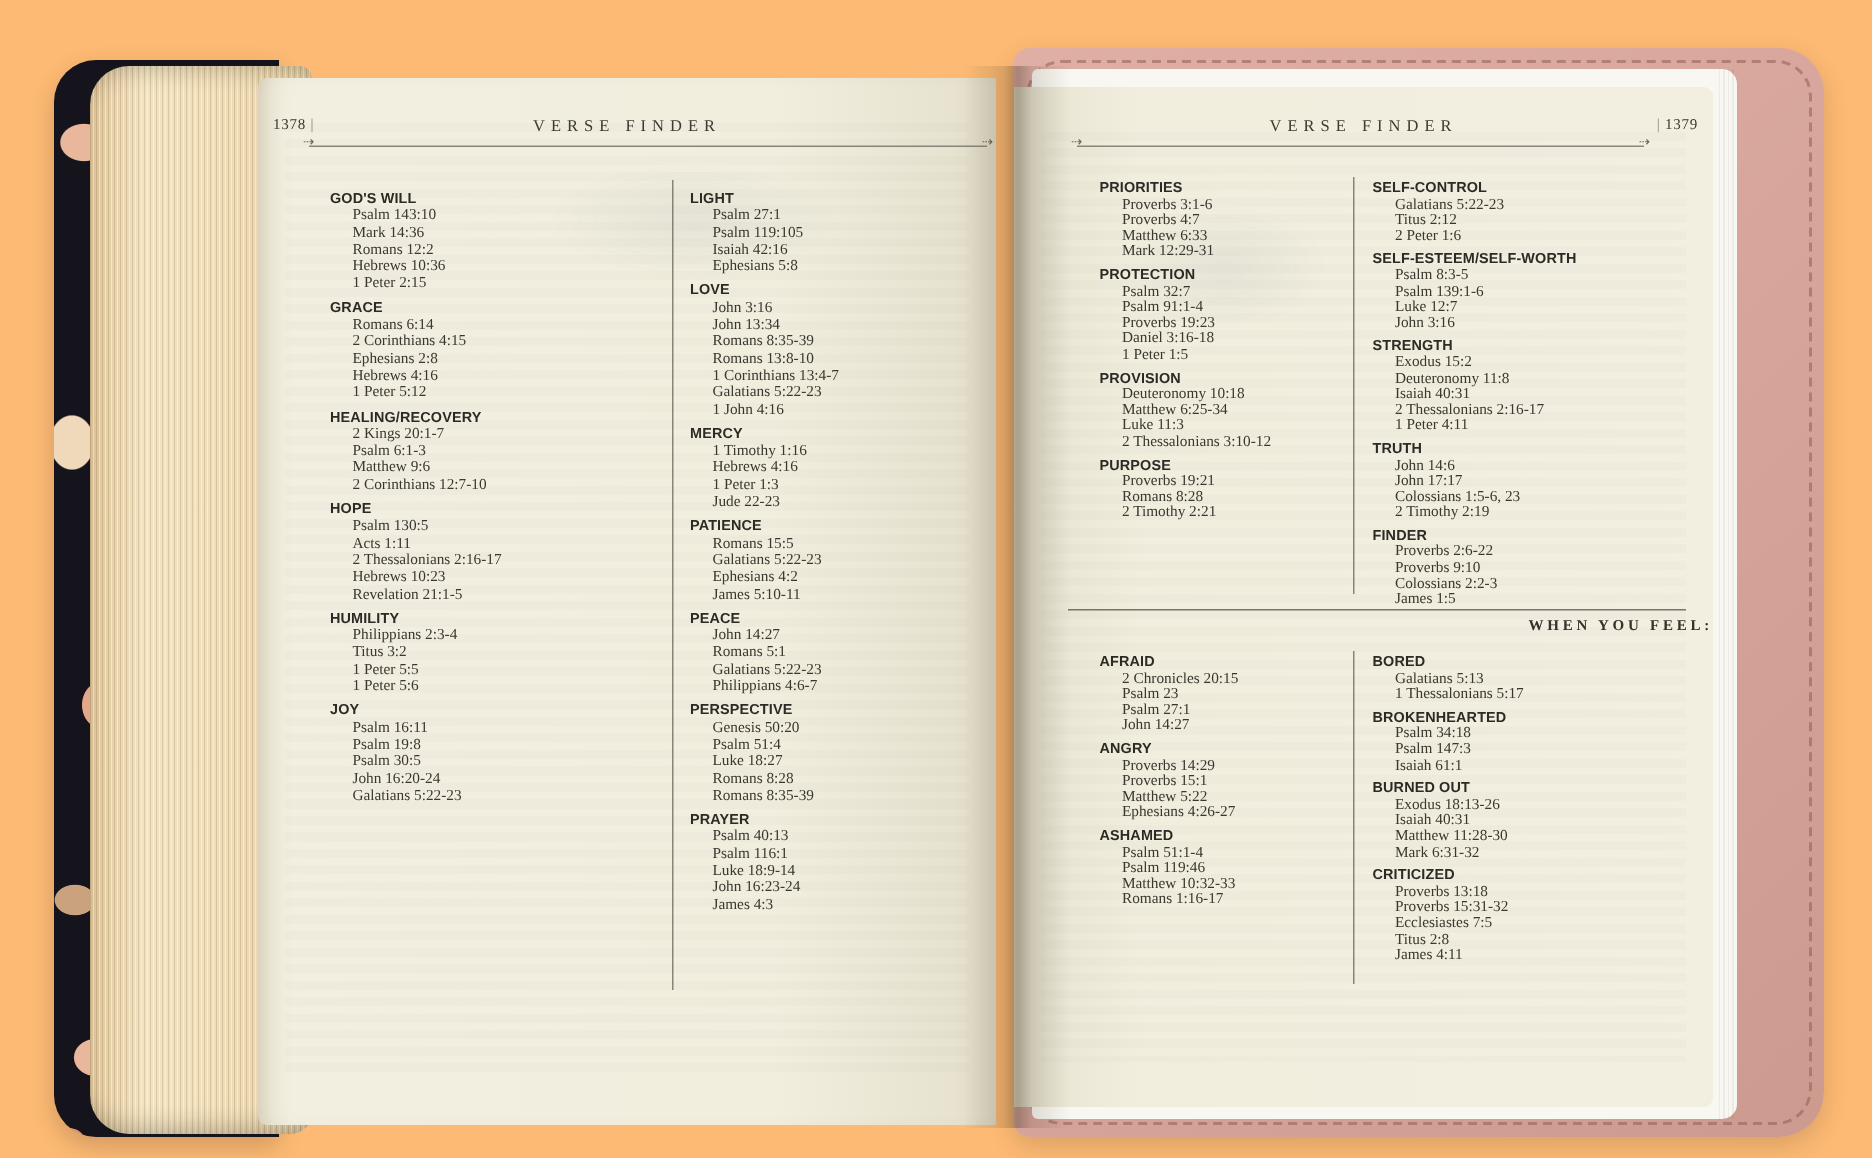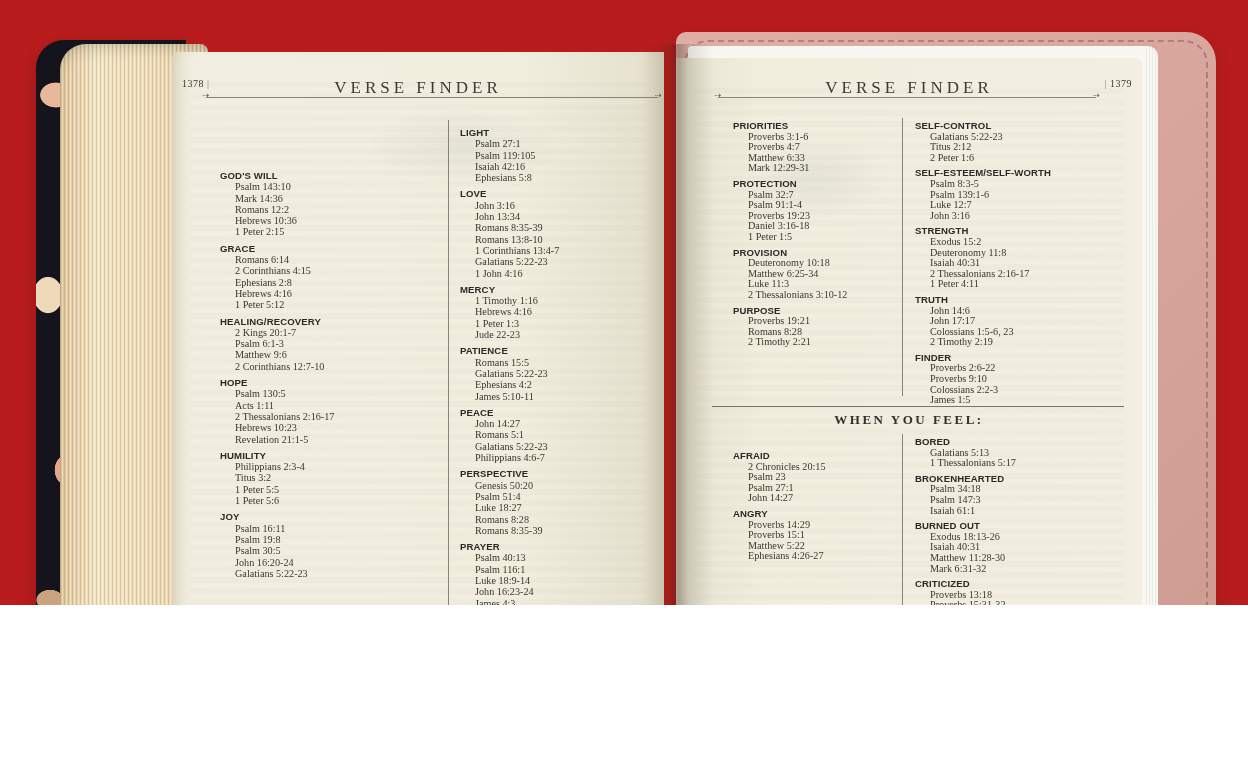--- a/index.html
+++ b/index.html
@@ -1,16 +1,16 @@
 <!DOCTYPE html>
 <html><head>
 <meta charset="utf-8">
 <style>
   html,body{margin:0;padding:0;background:#fff;}
-  .scene{position:relative;width:1248px;height:605px;background:#b91c1c;overflow:hidden;
+  .scene{position:relative;width:1248px;height:772px;background:#fdba74;overflow:hidden;
          font-family:"Liberation Serif",serif;}
 
   
   .cover-left{position:absolute;left:36px;top:40px;width:150px;height:718px;
     border-radius:28px 0 0 28px;
     background-color:#15131b;
     background-image:
       radial-gradient(28px 22px at 20px 55px,  #e9b79b 0 55%, transparent 58%),
       radial-gradient(20px 15px at 46px 30px,  #d8917a 0 55%, transparent 58%),
       radial-gradient(22px 17px at 42px 135px, #d8917a 0 55%, transparent 58%),
@@ -47,39 +47,39 @@
   .page-right{left:676px;top:58px;width:466px;height:680px;border-radius:0 6px 6px 0;
     background:linear-gradient(90deg,#ded9c3 0%,#eae6d4 5%,#f1eede 18%,#f2efe1 100%);}
   .page::before{content:"";position:absolute;inset:30px 18px;pointer-events:none;opacity:.5;
     background:repeating-linear-gradient(180deg, rgba(96,100,116,.05) 0 6px, transparent 6px 11px);}
   .bleed-blob{position:absolute;pointer-events:none;opacity:.07;filter:blur(2px);
     background:radial-gradient(closest-side, #5a6376, transparent 70%);}
 
   
   .pnum{position:absolute;font-size:10px;letter-spacing:.5px;color:#3b3831;}
   .pnum .pipe{color:#8a857a;}
-  .ptitle{position:absolute;left:0;right:0;text-align:center;font-size:17px;
+  .ptitle{position:absolute;left:0;right:0;text-align:center;font-size:11px;
     letter-spacing:4px;color:#3c3a33;}
   .hrule{position:absolute;border-top:1px solid #8a857a;}
   .arr{position:absolute;top:-8px;font-family:"DejaVu Sans",sans-serif;font-size:9px;color:#6b675d;}
   .a-l{left:-4px;} .a-r{right:-4px;}
 
   
   .vdiv{position:absolute;width:1px;background:rgba(80,76,66,.65);}
   .col{position:absolute;}
   .topic{margin-bottom:5px;}
   .topic-heading{font-family:"Liberation Sans",sans-serif;font-weight:700;font-size:9.6px;
     letter-spacing:.1px;color:#2c2a24;}
   .ref{font-family:"Liberation Serif",serif;font-size:10.2px;color:#3a372e;
     padding-left:15px;white-space:nowrap;}
   .lh-a .topic-heading,.lh-a .ref{line-height:11.3px;}
   .lh-b .topic-heading,.lh-b .ref{line-height:10.6px;}
 
   .section-rule{position:absolute;border-top:1px solid rgba(80,76,66,.75);}
-  .section-heading{position:absolute;left:0;right:0;text-align:center;font-size:13px;
+  .section-heading{position:absolute;left:0;right:0;text-align:right;font-size:10px;
     font-weight:600;letter-spacing:2.5px;color:#34312a;}
 
   .gutter{position:absolute;left:642px;top:44px;width:72px;height:708px;pointer-events:none;
     background:linear-gradient(90deg, rgba(60,50,30,0) 0%, rgba(60,50,30,.16) 38%,
       rgba(40,32,18,.30) 51%, rgba(60,50,30,.14) 64%, rgba(60,50,30,0) 100%);}
 </style>
 </head>
 <body>
 
 <div class="scene">
@@ -94,21 +94,21 @@
 
   <div class="page page-left">
     <div class="bleed-blob" style="left:150px;top:40px;width:280px;height:110px;"></div>
     <span class="pnum" style="left:10px;top:26px;"><span>1378</span> <span class="pipe">|</span></span>
     <div class="ptitle" style="top:26px;">VERSE FINDER</div>
     <div class="hrule" style="top:45px;left:34px;right:6px;">
       <span class="arr a-l">⇢</span>
       <span class="arr a-r">⇢</span>
     </div>
     <div class="vdiv" style="left:276px;top:68px;height:540px;"></div>
-    <div class="col lh-a" style="left:48px;top:75px;width:220px;margin-top:43px;">
+    <div class="col lh-a" style="left:48px;top:75px;width:220px;">
         <div class="topic">
           <div class="topic-heading">GOD'S WILL</div>
           <div class="ref">Psalm 143:10</div>
           <div class="ref">Mark 14:36</div>
           <div class="ref">Romans 12:2</div>
           <div class="ref">Hebrews 10:36</div>
           <div class="ref">1 Peter 2:15</div>
         </div>
         <div class="topic">
           <div class="topic-heading">GRACE</div>
@@ -282,34 +282,41 @@
           <div class="ref">Proverbs 9:10</div>
           <div class="ref">Colossians 2:2-3</div>
           <div class="ref">James 1:5</div>
         </div>
       </div>
 
     <div class="section-rule" style="top:348px;left:36px;right:18px;"></div>
     <div class="section-heading" style="top:354px;">WHEN YOU FEEL:</div>
 
     <div class="vdiv" style="left:226px;top:376px;height:222px;"></div>
-    <div class="col lh-b" style="left:57px;top:379px;width:165px;margin-top:14px;">
+    <div class="col lh-b" style="left:57px;top:379px;width:165px;">
         <div class="topic">
           <div class="topic-heading">AFRAID</div>
           <div class="ref">2 Chronicles 20:15</div>
           <div class="ref">Psalm 23</div>
           <div class="ref">Psalm 27:1</div>
           <div class="ref">John 14:27</div>
         </div>
         <div class="topic">
           <div class="topic-heading">ANGRY</div>
           <div class="ref">Proverbs 14:29</div>
           <div class="ref">Proverbs 15:1</div>
           <div class="ref">Matthew 5:22</div>
           <div class="ref">Ephesians 4:26-27</div>
+        </div>
+        <div class="topic">
+          <div class="topic-heading">ASHAMED</div>
+          <div class="ref">Psalm 51:1-4</div>
+          <div class="ref">Psalm 119:46</div>
+          <div class="ref">Matthew 10:32-33</div>
+          <div class="ref">Romans 1:16-17</div>
         </div>
       </div>
     <div class="col lh-b" style="left:239px;top:379px;width:210px;">
         <div class="topic">
           <div class="topic-heading">BORED</div>
           <div class="ref">Galatians 5:13</div>
           <div class="ref">1 Thessalonians 5:17</div>
         </div>
         <div class="topic">
           <div class="topic-heading">BROKENHEARTED</div>

